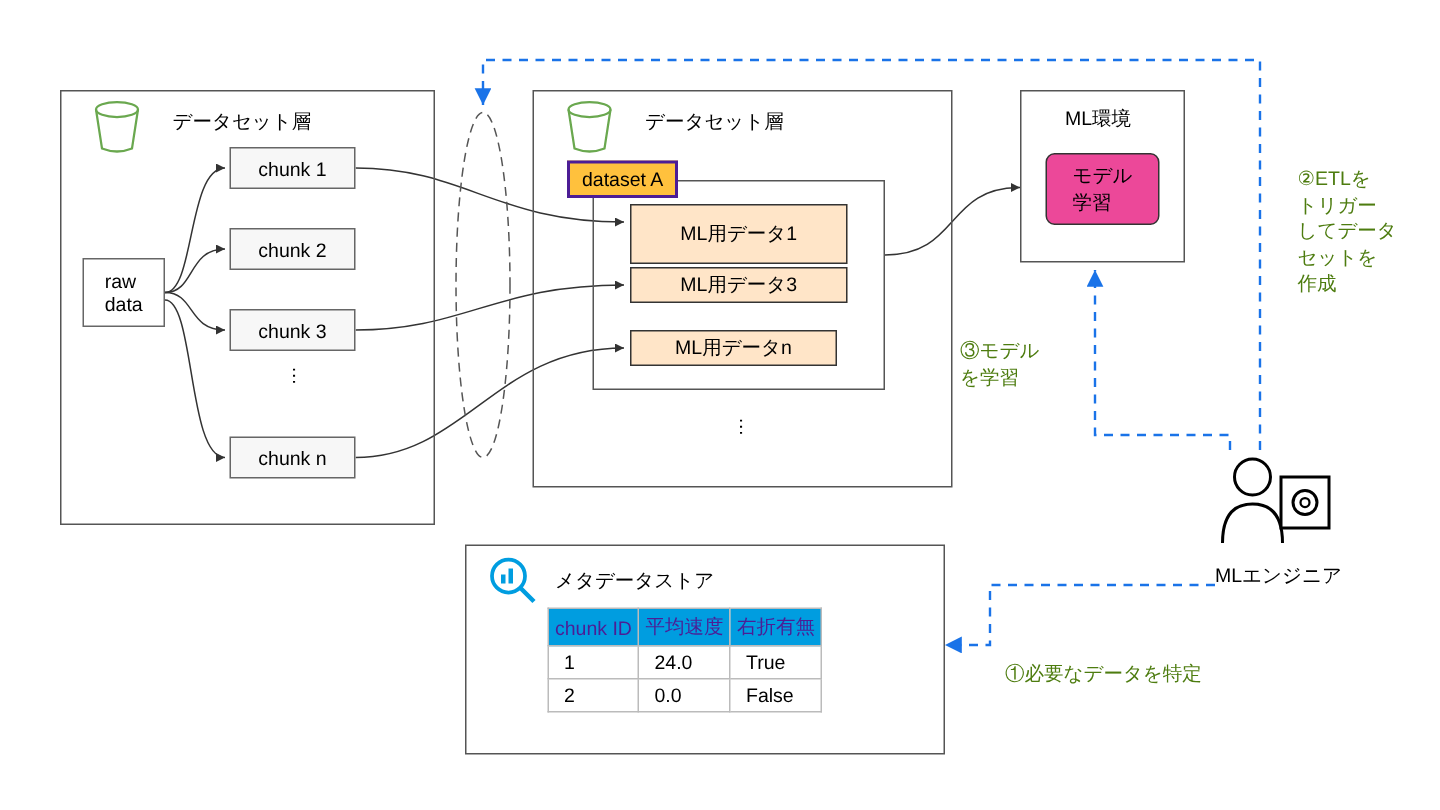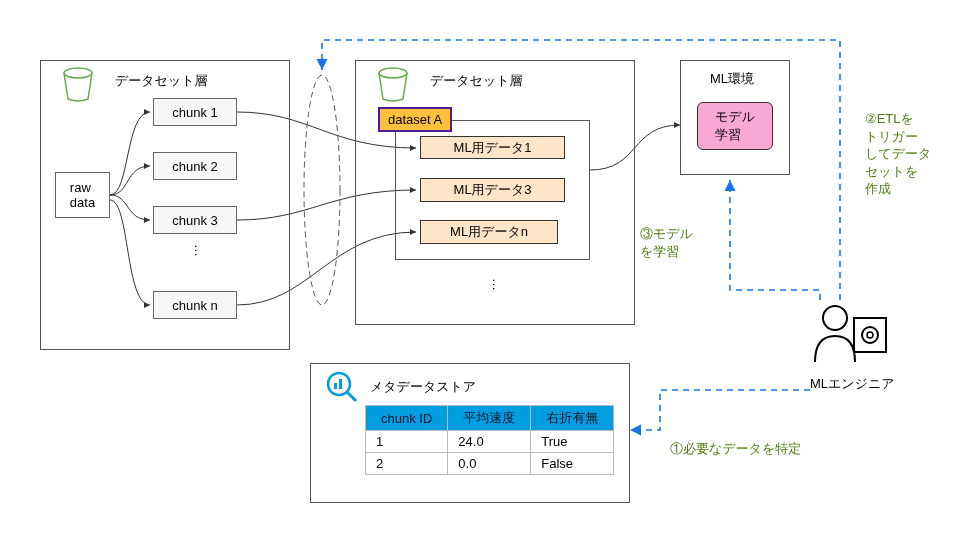--- a/index.html
+++ b/index.html
@@ -3,23 +3,23 @@
 <meta charset="utf-8">
 <style>
 *{box-sizing:border-box;margin:0;padding:0;font-family:sans-serif;font-size:13px}
 body{width:960px;height:540px;background:#fff;position:relative;color:#000}
 .box{position:absolute;border:1px solid #555}
 .label{position:absolute}
 .node{position:absolute;border:1px solid #666;background:#fff;text-align:left;display:flex;align-items:center;justify-content:center;padding:4px}
 .chunk{background:#f7f7f7}
 .ds{background:#ffe5c8;border:1px solid #333}
 .tag{background:#ffc13d;border:2px solid #4c1d95;padding:3px 8px}
-.model{background:#f9a8d4;border:1px solid #333;border-radius:6px}
+.model{background:#ec4899;border:1px solid #333;border-radius:6px}
 .tbl{border-collapse:collapse;font-size:12px}
-.tbl th{background:#009de0;color:#0f172a;border:1px solid #bbb;padding:3px 15px;font-weight:normal;text-align:left}
+.tbl th{background:#009de0;color:#4c1d95;border:1px solid #bbb;padding:3px 4px;font-weight:normal;text-align:left}
 .tbl td{border:1px solid #bbb;padding:3px 10px;background:#fff;text-align:left}
 .blue{color:#4d7c0f}
 .vdots{letter-spacing:0;writing-mode:vertical-rl}
 svg{position:absolute;top:0;left:0;width:960px;height:540px;pointer-events:none}
 </style>
 </head>
 <body>
 
 <svg>
   <defs>
@@ -68,21 +68,21 @@
 
 <div class="box" style="left:355px;top:60px;width:280px;height:265px"></div>
 <span class="label" style="left:430px;top:72px">データセット層</span>
 <svg style="left:373px;top:65px;width:40px;height:40px;position:absolute">
     <ellipse cx="20" cy="8" rx="14" ry="5" fill="none" stroke="#6aa84f" stroke-width="1.5"></ellipse>
     <path d="M6,8 L10,34 Q20,38 30,34 L34,8" fill="none" stroke="#6aa84f" stroke-width="1.5"></path>
   </svg>
 
 <div class="box" style="left:395px;top:120px;width:195px;height:140px"></div>
 <div class="tag label" style="left:378px;top:107px">dataset A</div>
-<div class="node ds" style="left:420px;top:136px;width:145px;height:23px">ML用データ1</div>
+<div class="node ds" style="left:420px;top:136px;width:145px;height:40px">ML用データ1</div>
 <div class="node ds" style="left:420px;top:178px;width:145px;height:24px">ML用データ3</div>
 <div class="node ds" style="left:420px;top:220px;width:138px;height:24px">ML用データn</div>
 <span class="label vdots" style="left:490px;top:278px">…</span>
 
 <div class="box" style="left:680px;top:60px;width:110px;height:115px"></div>
 <span class="label" style="left:710px;top:70px">ML環境</span>
 <div class="node model" style="left:697px;top:102px;width:76px;height:48px;white-space:pre-line">モデル
 学習</div>
 
 <div class="box" style="left:310px;top:363px;width:320px;height:140px"></div>

